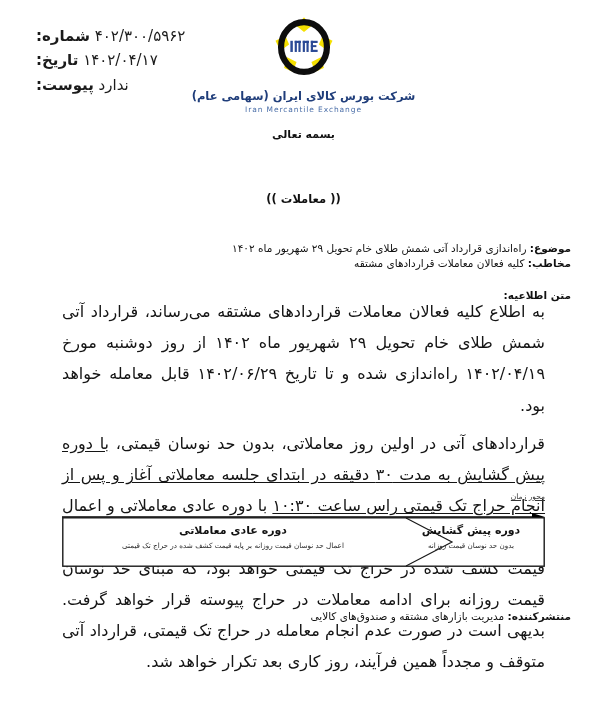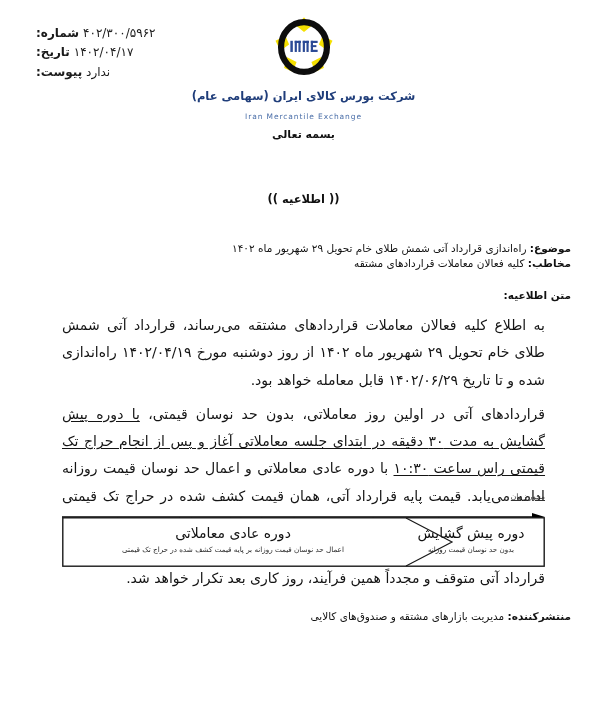--- a/index.html
+++ b/index.html
@@ -26,21 +26,21 @@
   }
 
   
   .meta-block {
     position: absolute;
     top: 24px;
     left: 36px;
     width: 150px;
     text-align: left;
     direction: rtl;
-    font-size: 12px;
+    font-size: 15px;
     line-height: 1.62;
     color: #1b1b1b;
   }
   .meta-row {
     white-space: nowrap;
     text-align: left;
     letter-spacing: 0.1px;
   }
   .meta-label { font-weight: 700; }
 
@@ -59,21 +59,21 @@
     display: block;
   }
   .org-name-fa {
     margin-top: 11px;
     font-size: 11.5px;
     font-weight: 700;
     color: #1f3d7a;
     letter-spacing: 0px;
   }
   .org-name-en {
-    margin-top: 9px;
+    margin-top: 2px;
     font-size: 7.5px;
     font-weight: 400;
     color: #4a6ea8;
     letter-spacing: 0.9px;
     direction: ltr;
   }
 
   .basmala {
     position: absolute;
     top: 128px;
@@ -111,26 +111,26 @@
   .field-line .fl-label { font-weight: 700; }
   .field-line .fl-value { font-weight: 400; }
 
   #subject-line { top: 226px; margin-top: 15px; }
   #audience-line { top: 256px; }
   #body-heading { top: 288px; font-weight: 700; }
 
   
   .body-wrap {
     position: absolute;
-    top: 312px;
+    top: 296px;
     right: 62px;
     left: 62px;
     text-align: justify;
     text-align-last: right;
-    font-size: 14px;
+    font-size: 16px;
     line-height: 1.95;
     color: #141414;
   }
   .para { margin: 0 0 7px 0; }
   .para.second { margin-bottom: 12px; }
   .u { text-decoration: underline; text-underline-offset: 2px; }
 
   
   .diagram {
     position: absolute;
@@ -172,22 +172,22 @@
     right: 4px;
     top: 6px;
     width: 140px;
   }
   .normal-text {
     right: 152px;
     top: 6px;
     width: 320px;
   }
   .seg-title {
-    font-size: 14px;
-    font-weight: 400;
+    font-size: 11px;
+    font-weight: 700;
     color: #111;
     line-height: 1.45;
   }
   .seg-sub {
     font-size: 7.2px;
     font-weight: 400;
     color: #2a2a2a;
     line-height: 1.5;
     margin-top: 2px;
   }
@@ -248,21 +248,21 @@
         <rect x="61" y="54.5" width="11" height="3.5"></rect>
         <rect x="61" y="40" width="3.5" height="18"></rect>
       </g>
     </svg>
     <div class="org-name-fa">شرکت بورس کالای ایران (سهامی عام)</div>
     <div class="org-name-en">Iran Mercantile Exchange</div>
   </div>
 
   <div class="basmala">بسمه تعالی</div>
 
-  <div class="doc-title">(( اطلاعیه ))</div>
+  <div class="doc-title">(( معاملات ))</div>
 
   <div class="field-line" id="subject-line">
     <span class="fl-label">موضوع:</span>
     <span class="fl-value">راه‌اندازی قرارداد آتی شمش طلای خام تحویل ۲۹ شهریور ماه ۱۴۰۲</span>
   </div>
 
   <div class="field-line" id="audience-line">
     <span class="fl-label">مخاطب:</span>
     <span class="fl-value">کلیه فعالان معاملات قراردادهای مشتقه</span>
   </div>

